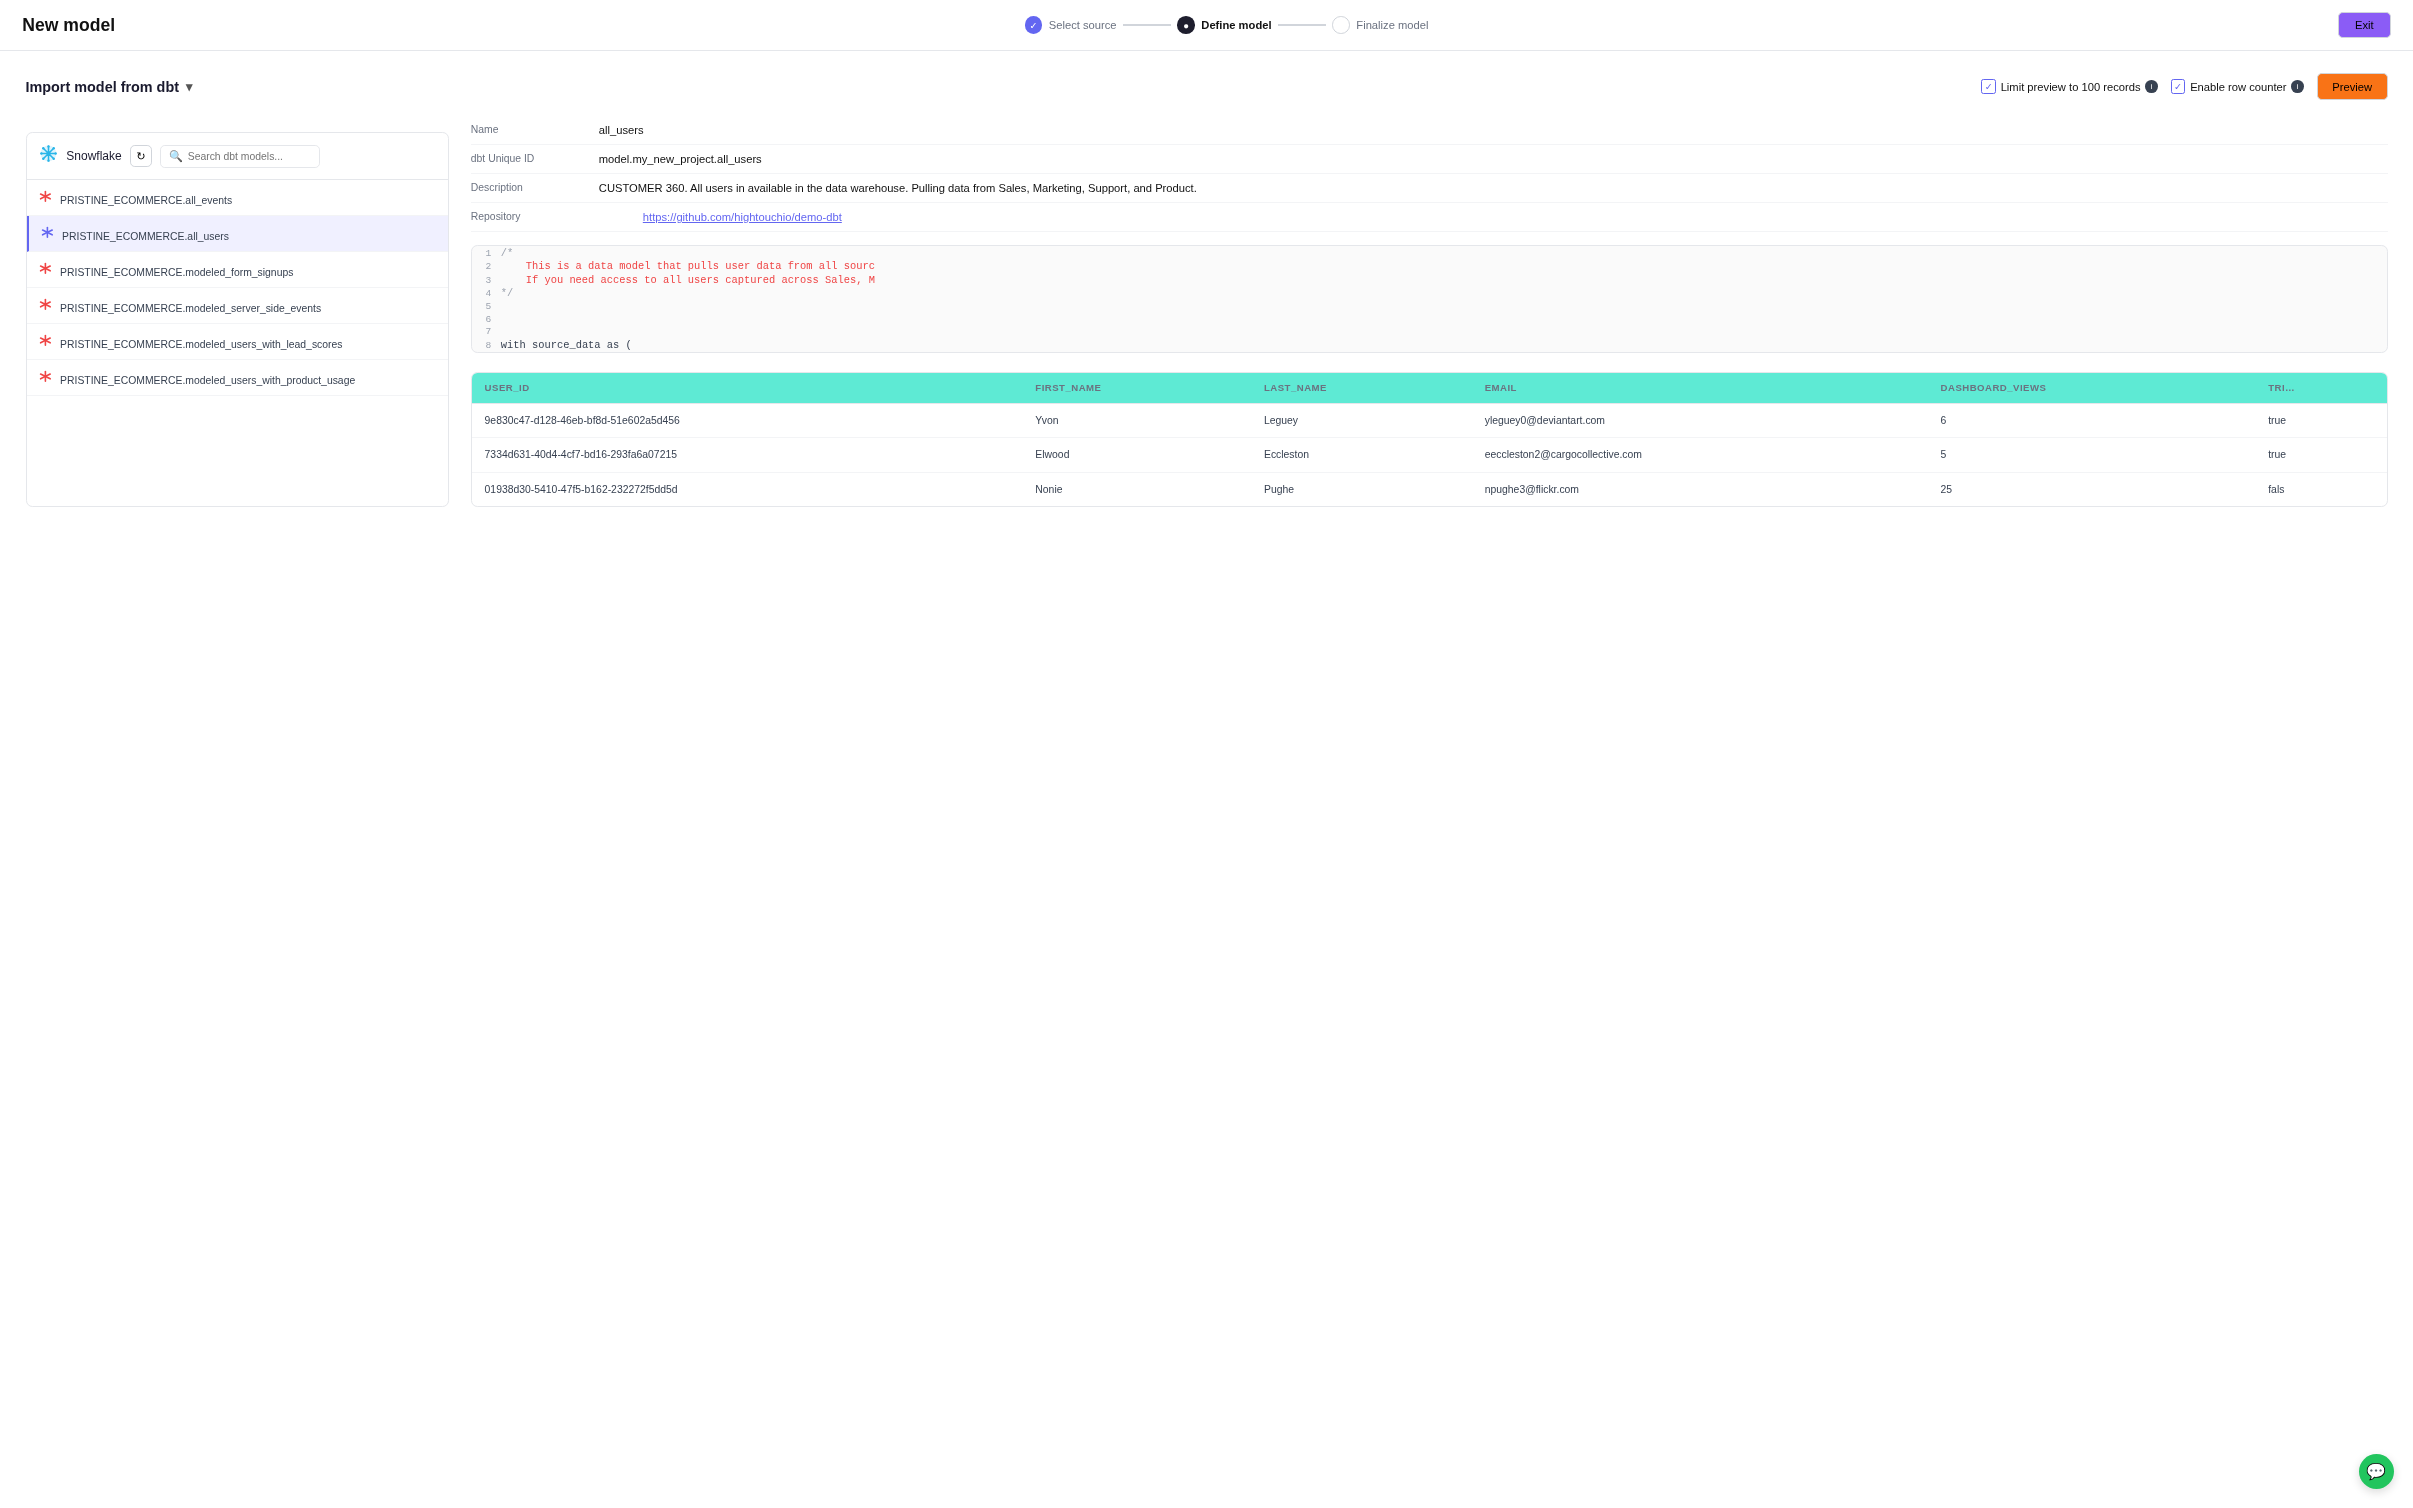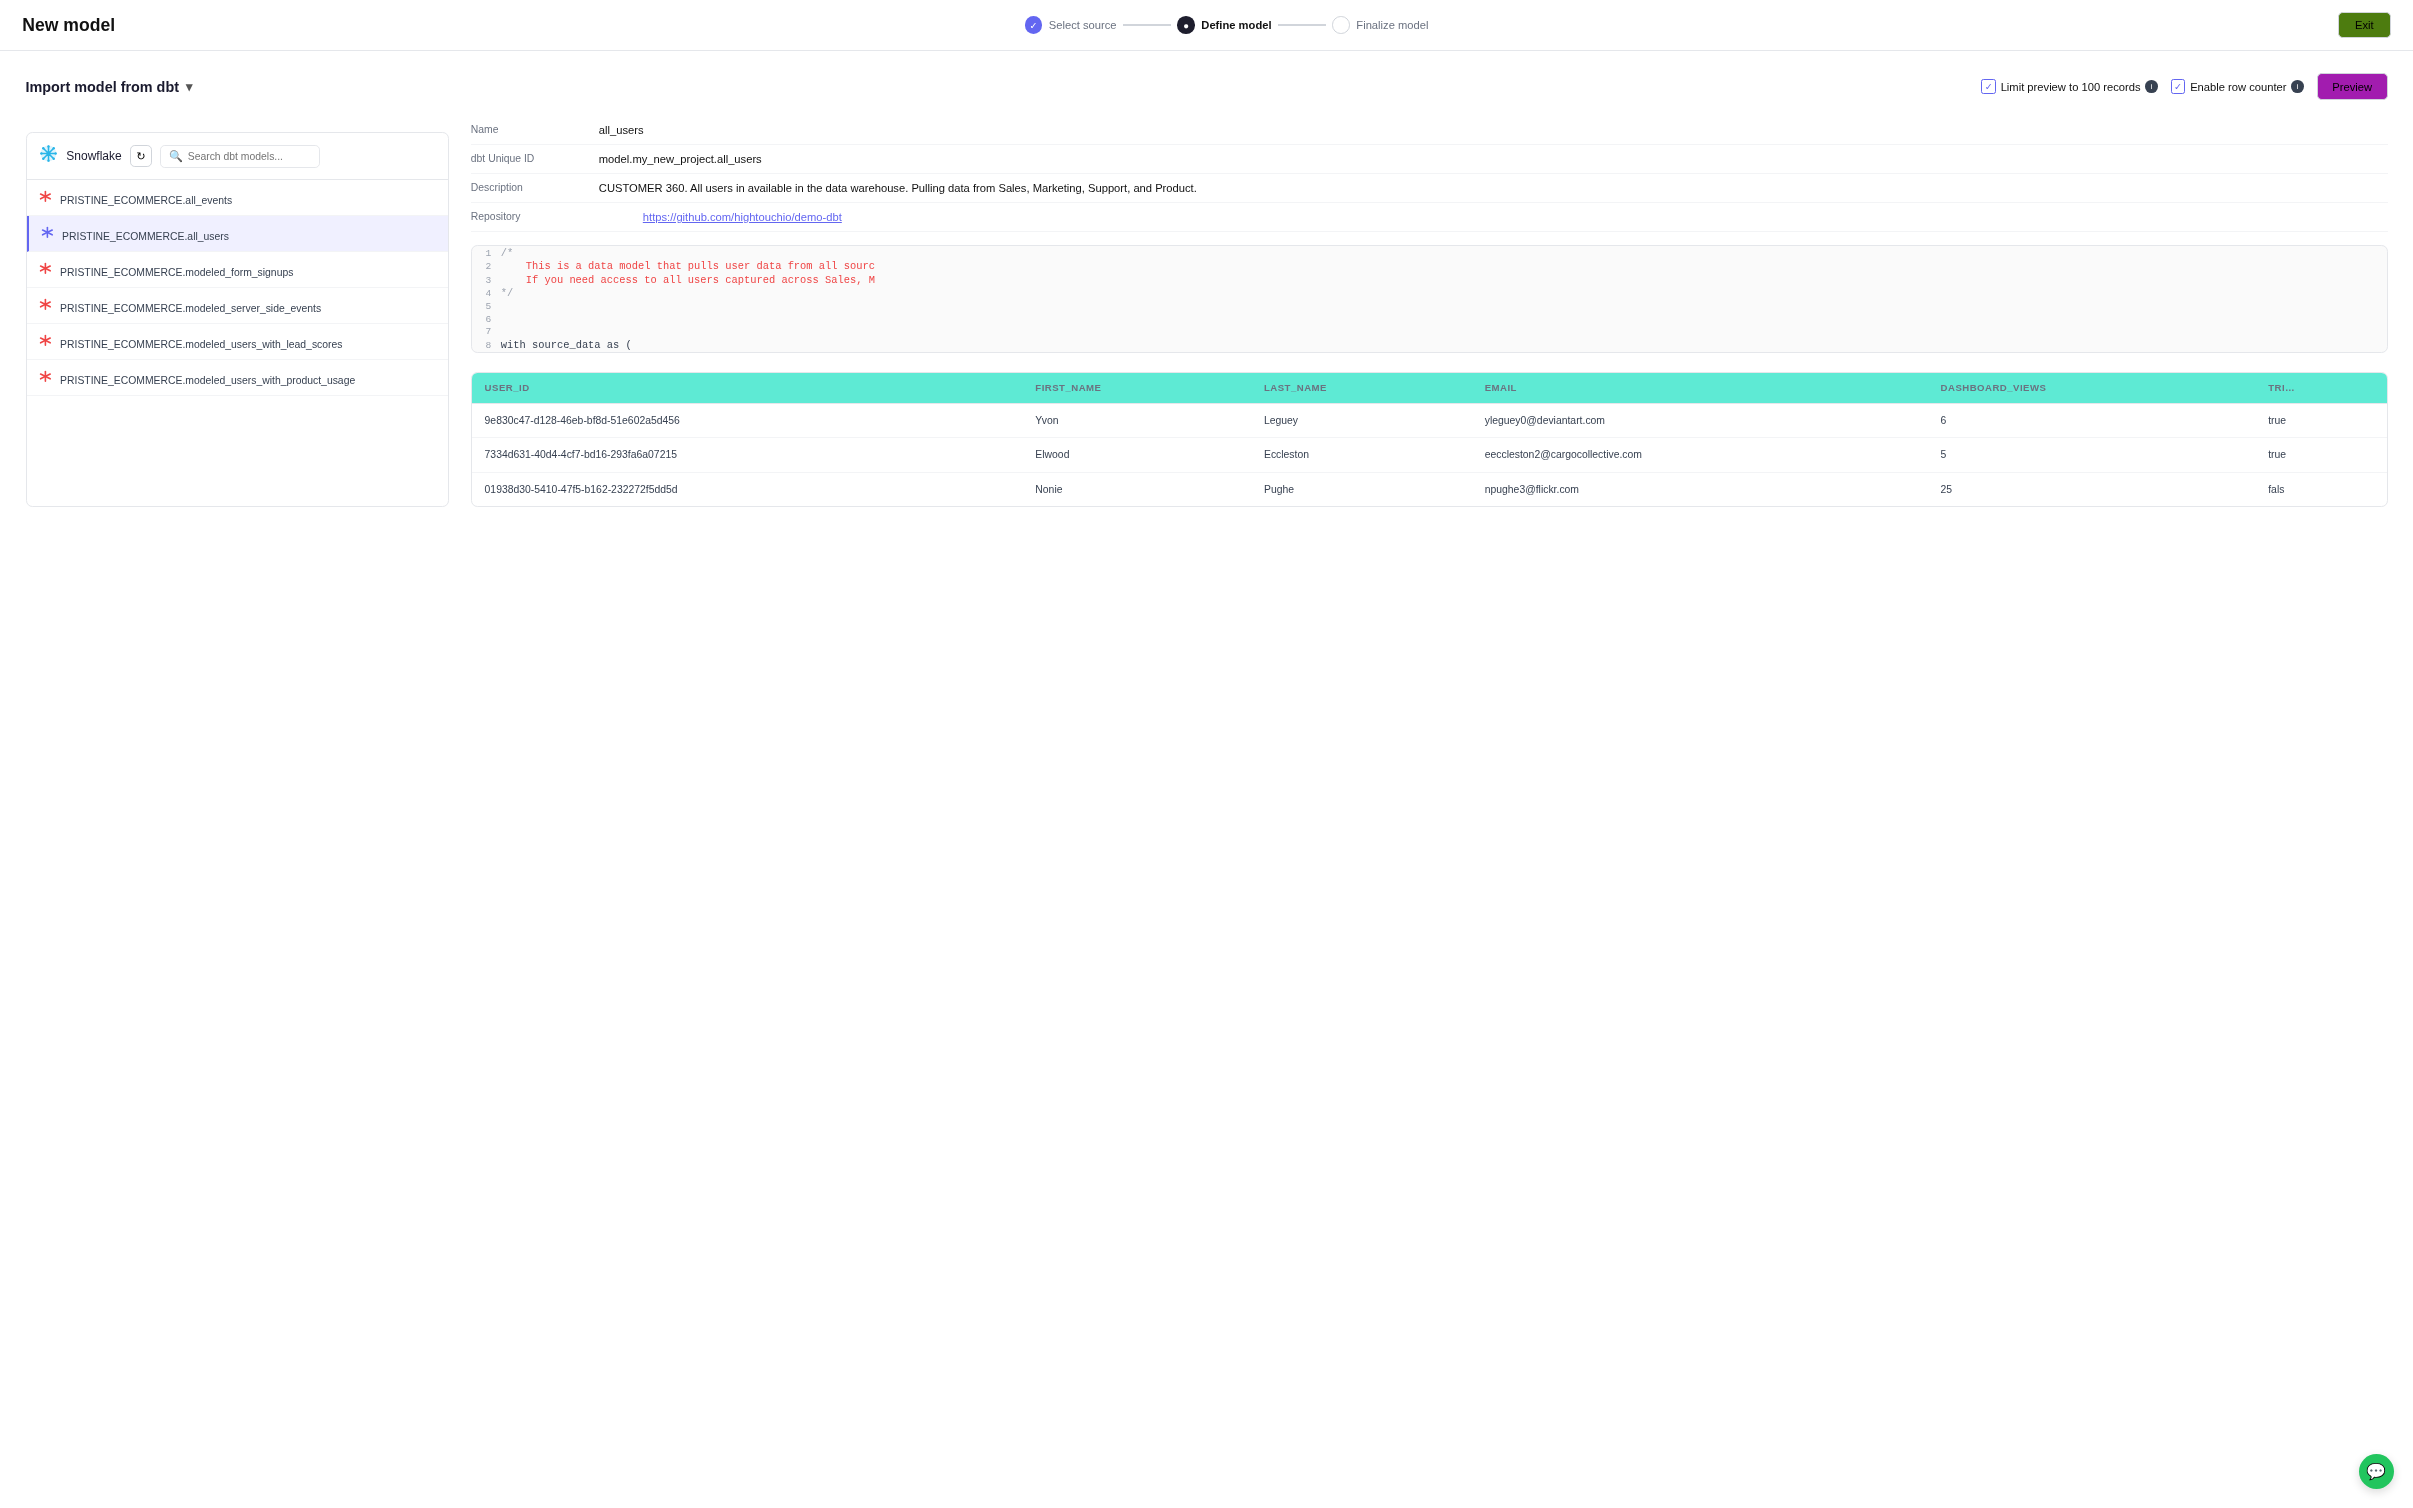--- a/index.html
+++ b/index.html
@@ -55,21 +55,21 @@
       background: white;
     }
     .step-connector {
       width: 48px;
       height: 1.6px;
       background: #d1d5db;
       margin: 0 6.4px;
     }
     .exit-btn {
       border: 0.8px solid #d1d5db;
-      background: #4d7c0f;
+      background: #8b5cf6;
       padding: 6.4px 16px;
       border-radius: 4.8px;
       cursor: pointer;
       font-size: 11.2px;
       font-weight: 500;
     }
 
     
     .main {
       padding: 22.3px 25.5px;
@@ -126,21 +126,21 @@
       color: white;
       font-size: 8px;
       display: inline-flex;
       align-items: center;
       justify-content: center;
       cursor: pointer;
       flex-shrink: 0;
     }
     .preview-btn {
       border: 0.8px solid #d1d5db;
-      background: #a21caf;
+      background: #f97316;
       padding: 6.4px 14.4px;
       border-radius: 4.8px;
       cursor: pointer;
       font-size: 11.2px;
       font-weight: 500;
     }
 
     
     .content-area {
       display: flex;

